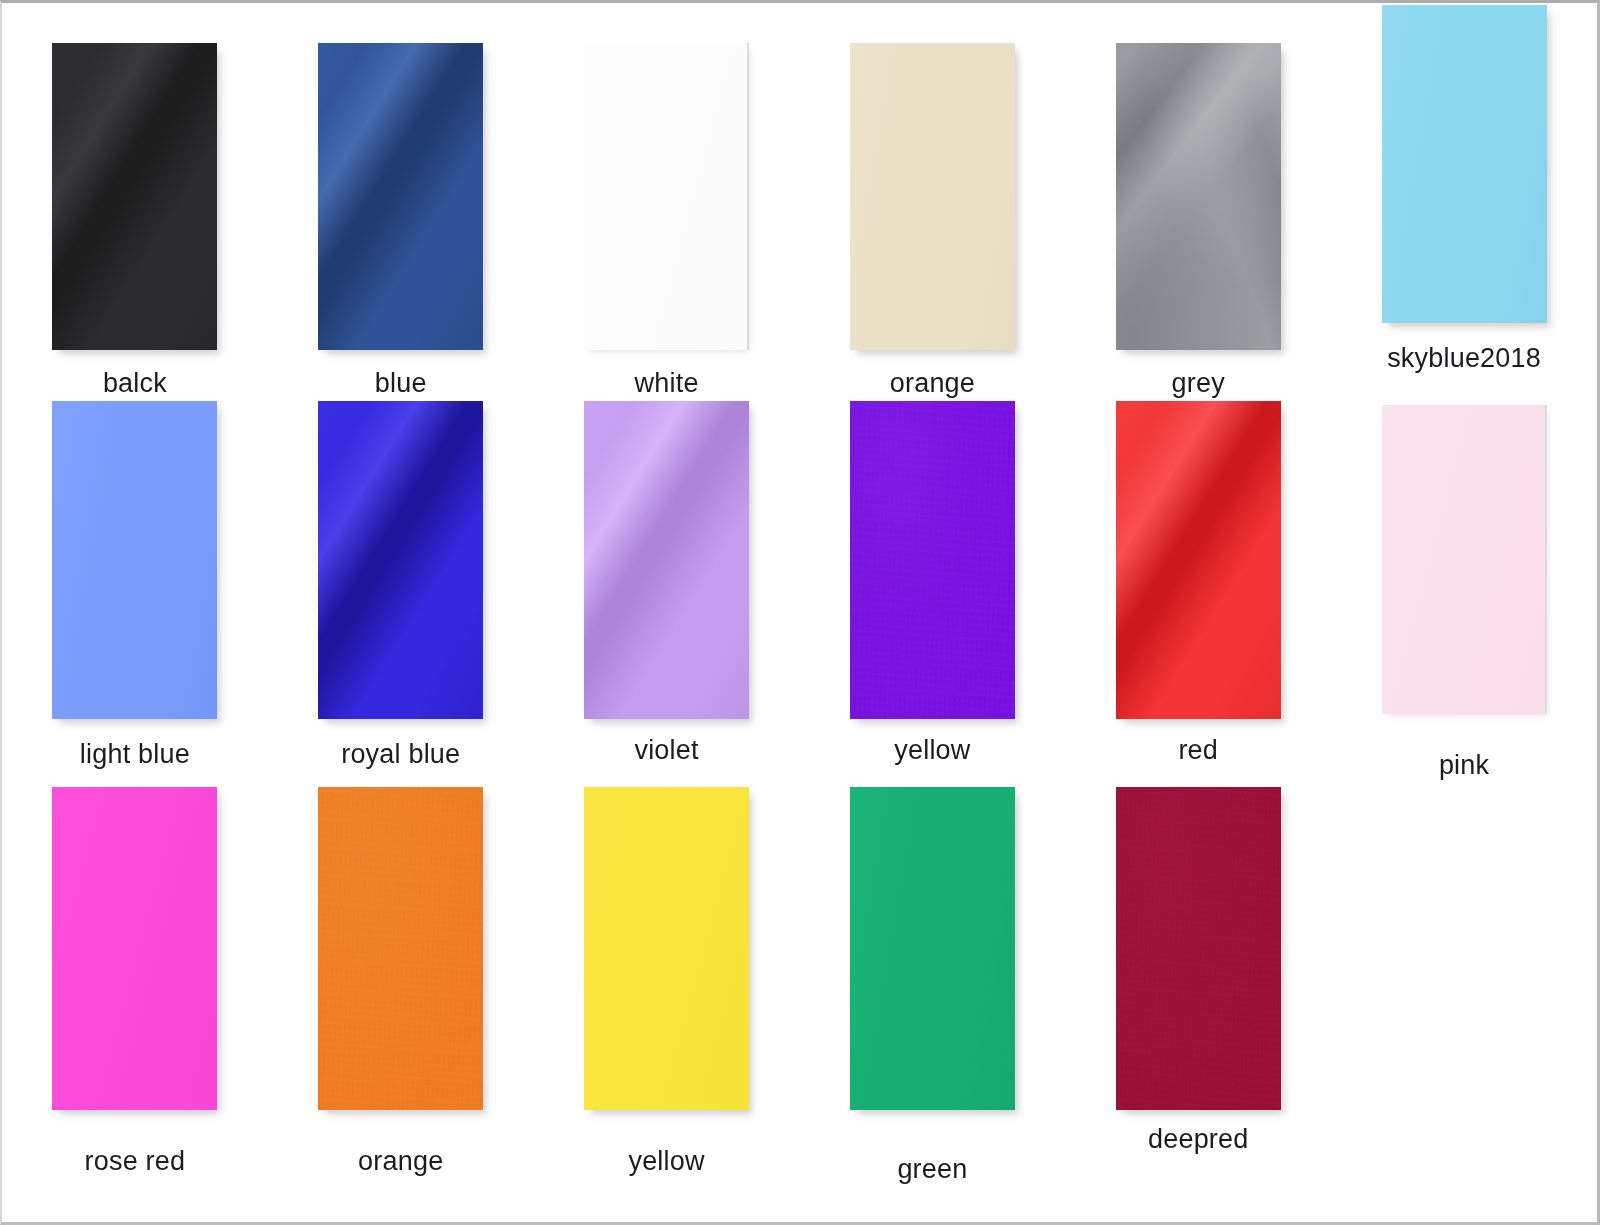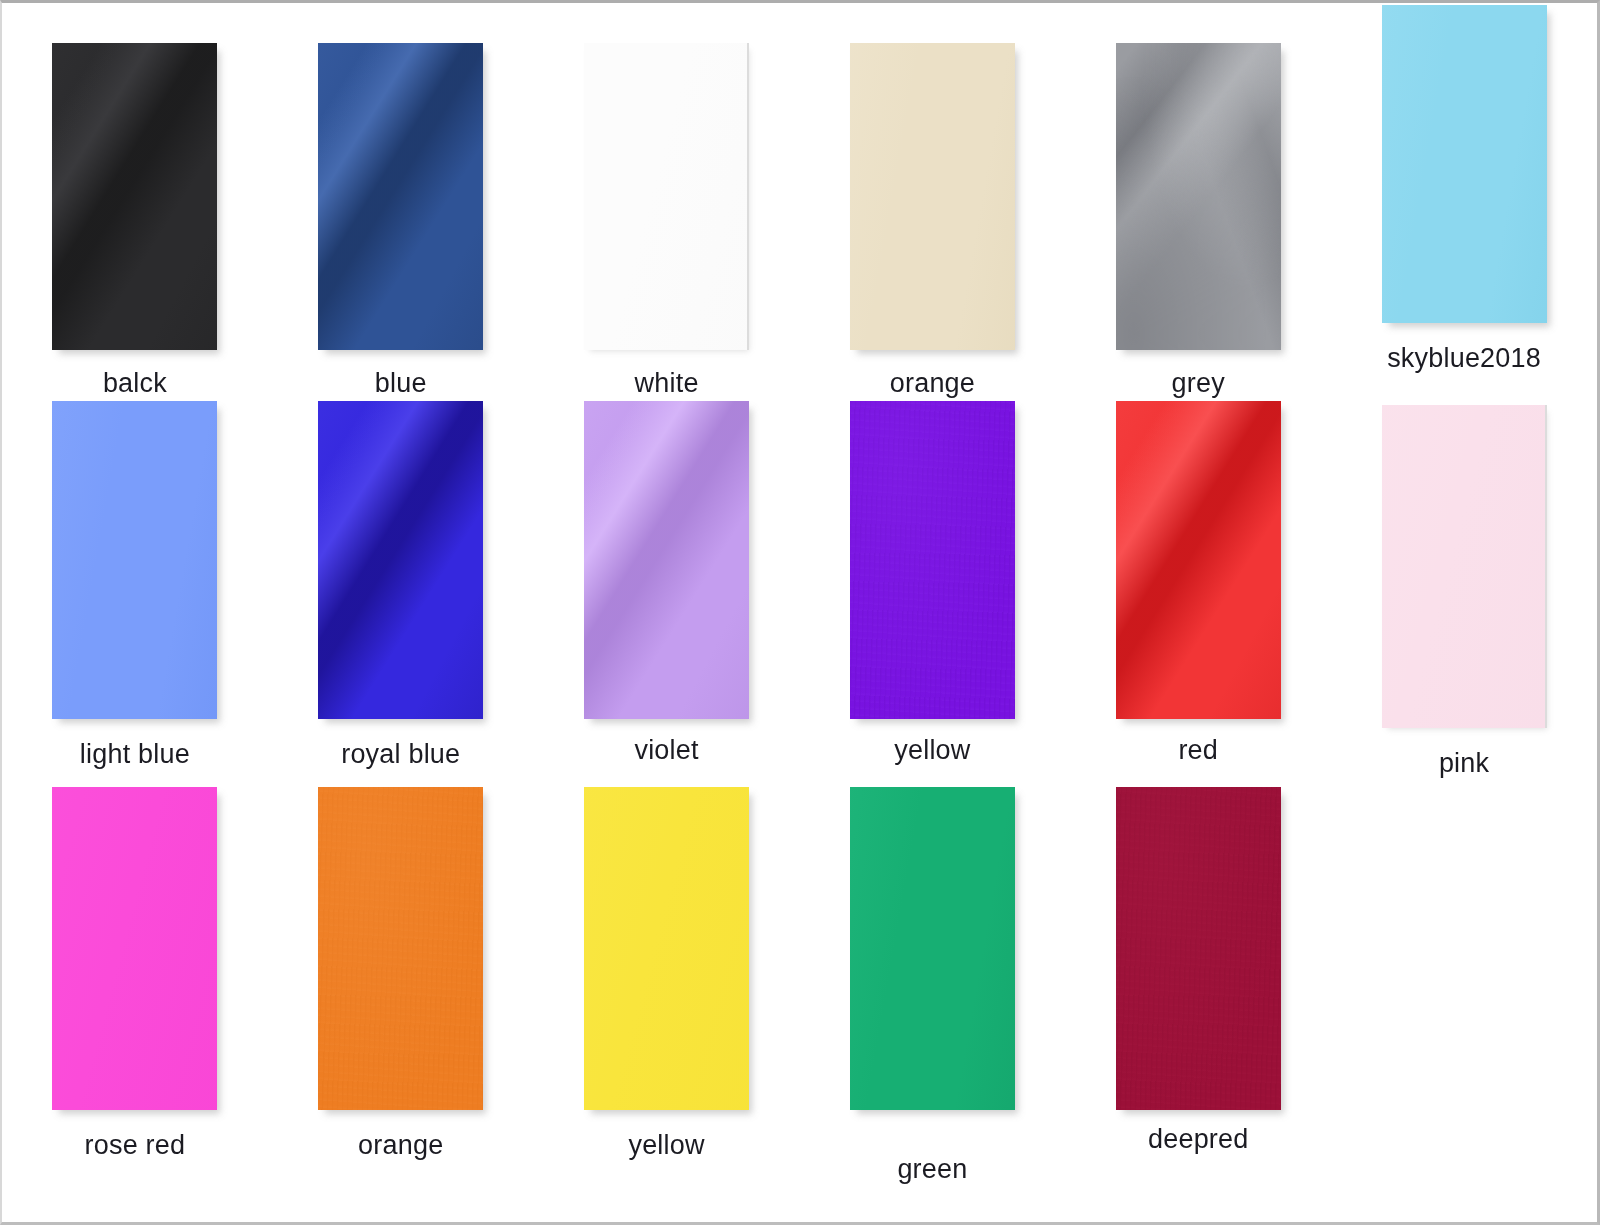--- a/index.html
+++ b/index.html
@@ -78,21 +78,21 @@
   
   .row1 .swatch-chip { height: 318px; margin-top: 40px; }
   .row1 .swatch-label { margin-top: 18px; }
   .row1.shift-up .swatch-label { }
 
   .row2 .swatch-chip { height: 318px; margin-top: 2px; }
   .row2 .swatch-label { margin-top: 20px; }
   .row2.shift-up .swatch-label { margin-top: 16px; }
 
   .row3 .swatch-chip { height: 323px; margin-top: 6px; }
-  .row3 .swatch-label { margin-top: 20px; }
+  .row3 .swatch-label { margin-top: 36px; }
   .row3.shift-dn .swatch-label { margin-top: 44px; }
   .row3.shift-up .swatch-label { margin-top: 14px; }
 
   
   .swatch-chip.pale {
     box-shadow: 3px 4px 6px -3px rgba(150,150,150,0.30);
   }
   .swatch-chip.pale::after {
     content: "";
     position: absolute;

